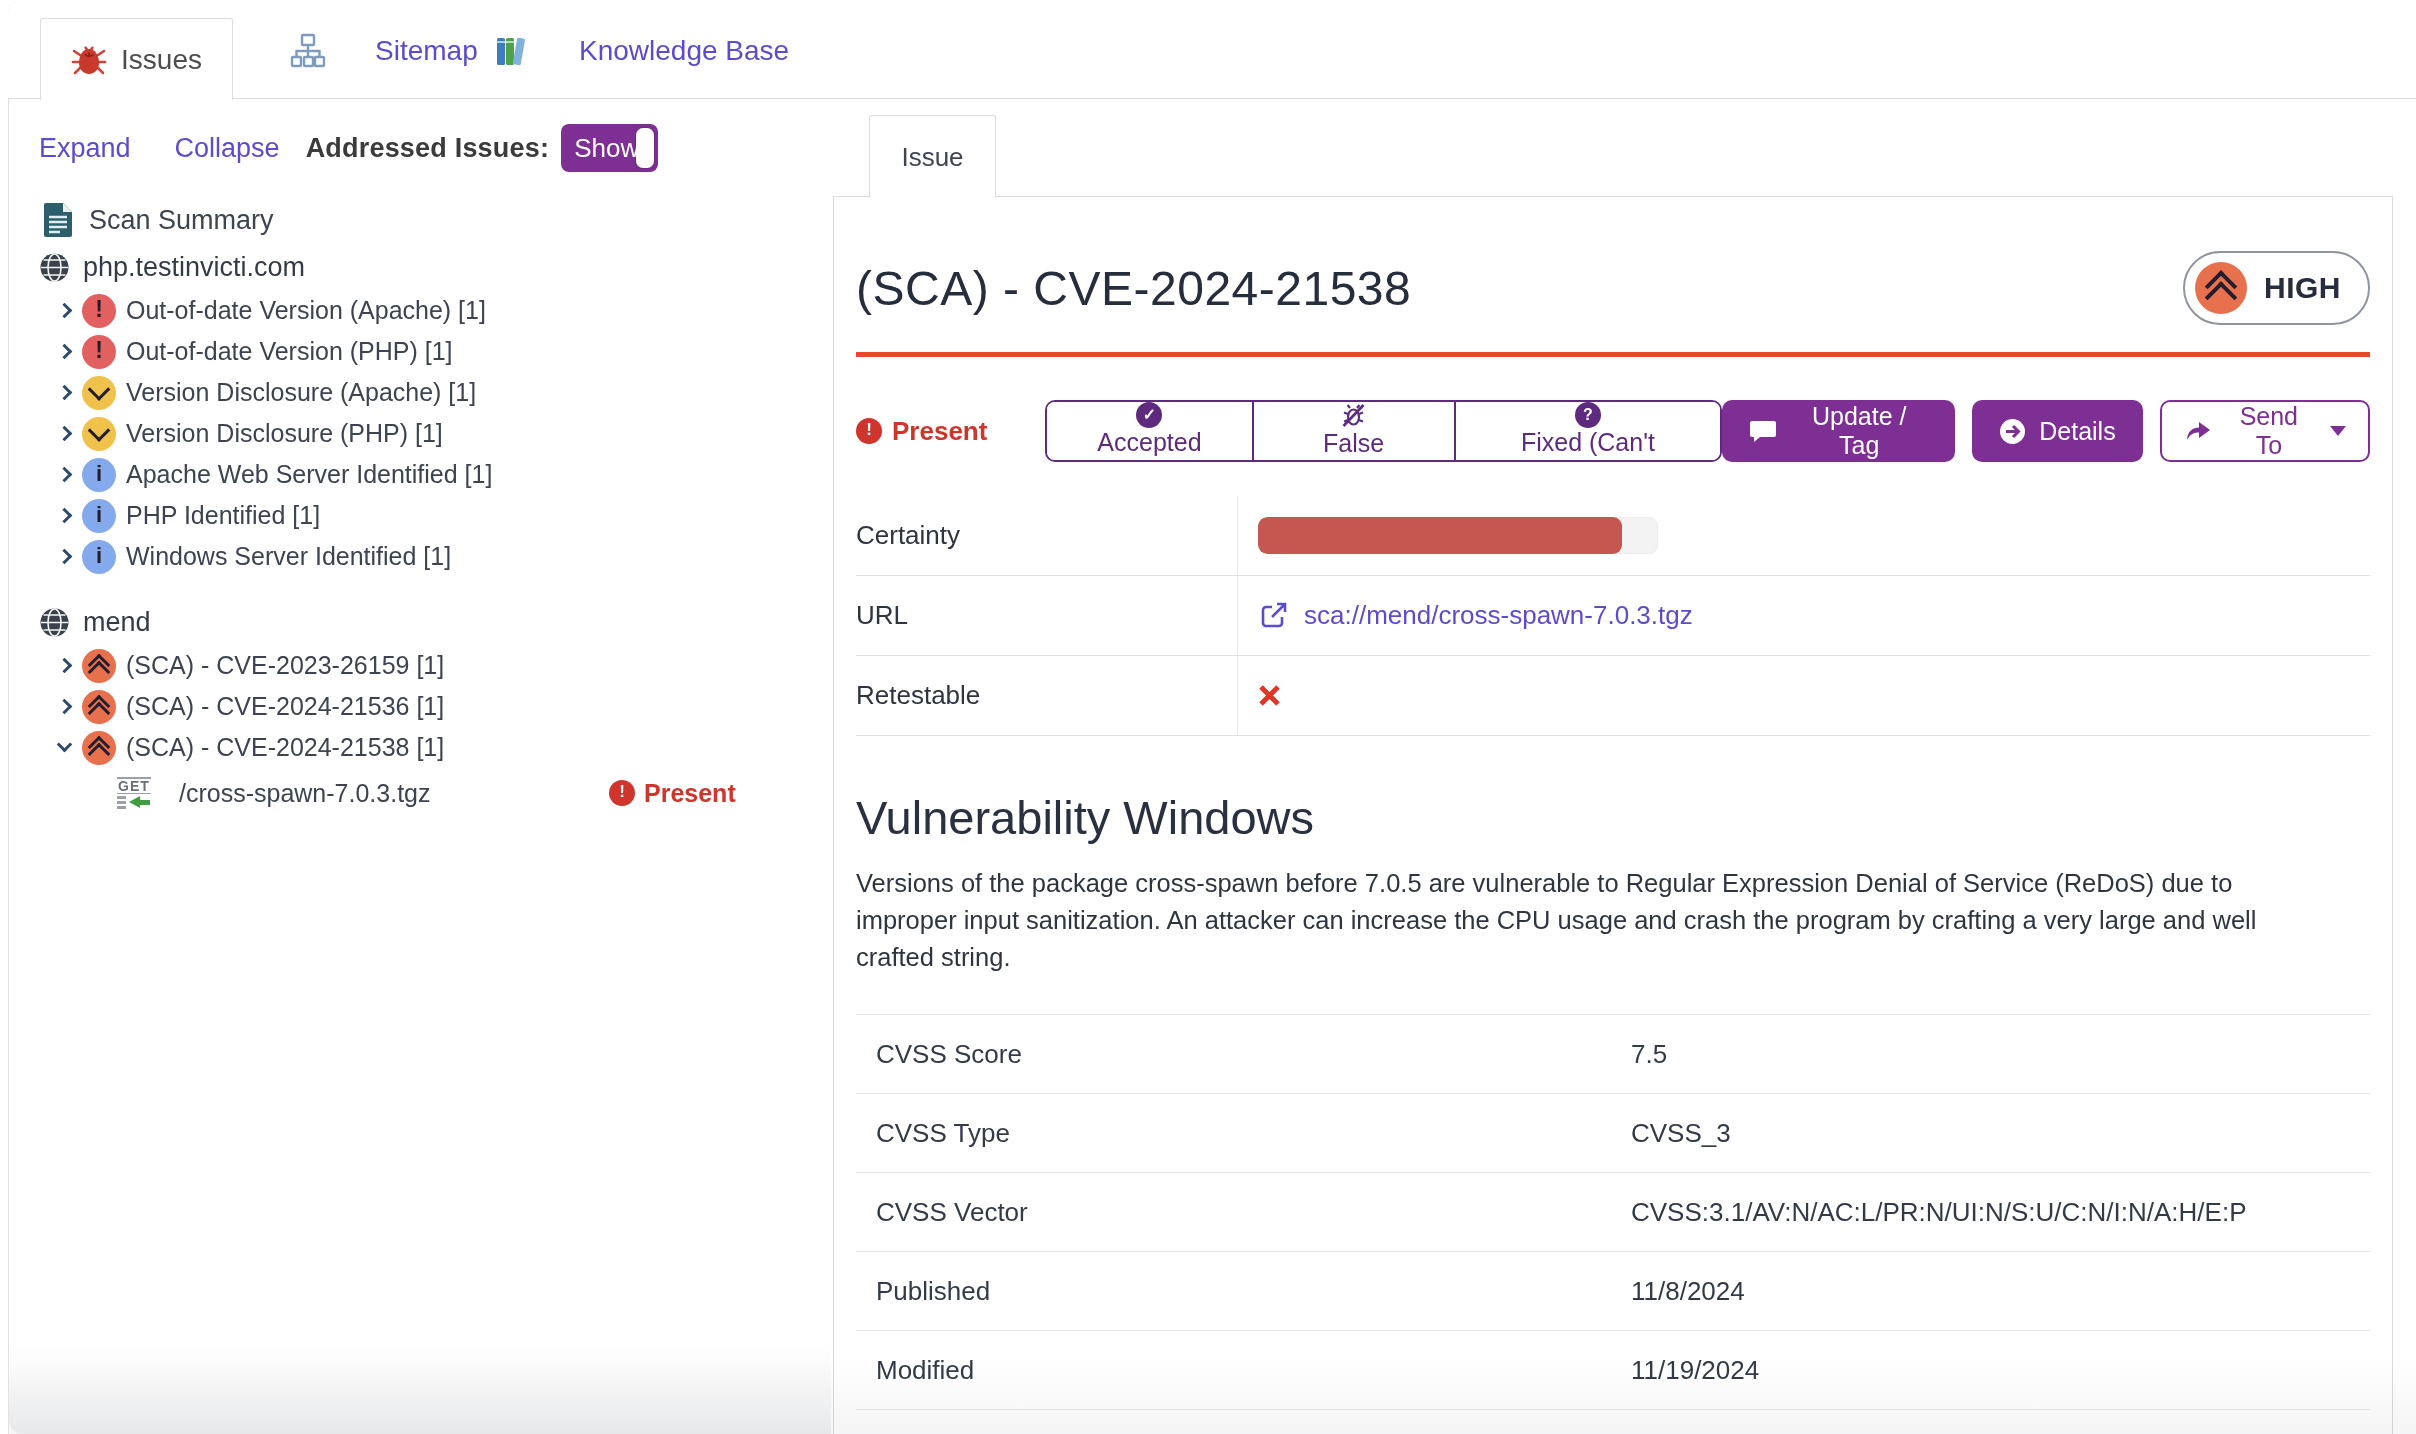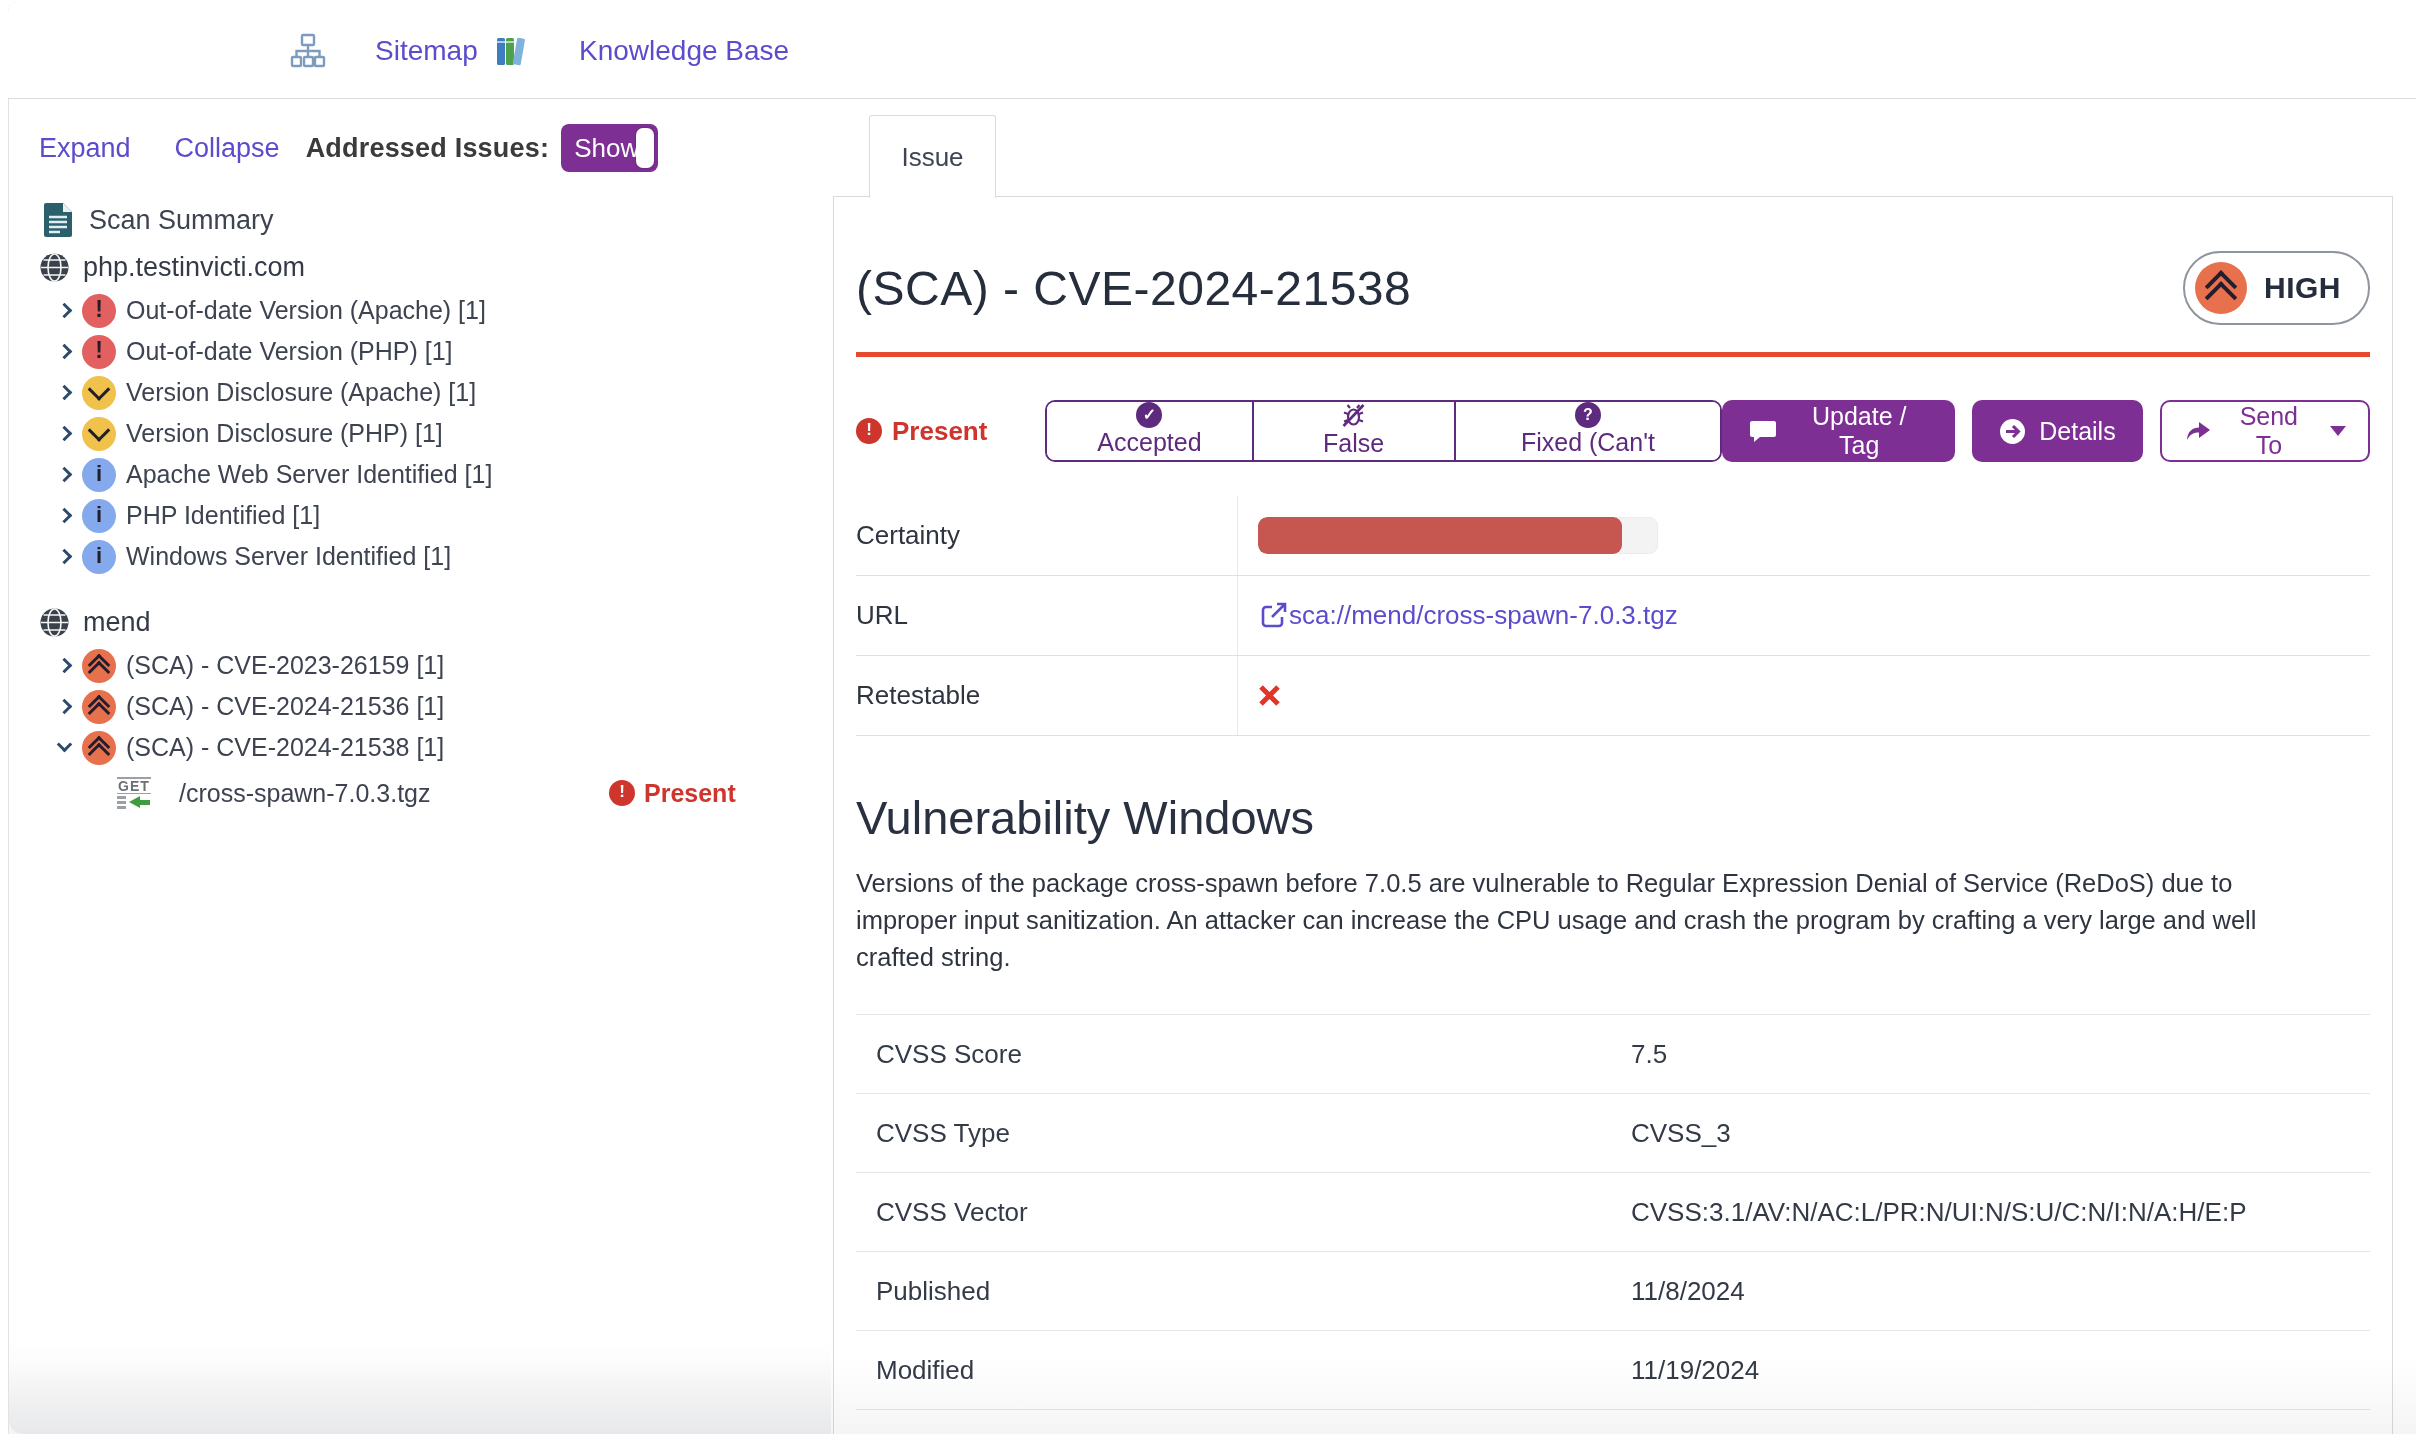--- a/index.html
+++ b/index.html
@@ -123,21 +123,21 @@
            border-top:10px solid #7d2f93; margin-left:4px; }
 
   
   .meta-table { margin-top:34px; }
   .m-row { display:grid; grid-template-columns:381px 1fr; height:80px; border-bottom:1px solid #dcdfe3; }
   .m-label { display:flex; align-items:center; font-size:26px; color:#2e3440; }
   .m-value { display:flex; align-items:center; border-left:1px solid #e8eaee; padding-left:20px; }
   .certainty-track { width:400px; height:37px; border-radius:9px; background:#f3f3f3;
                      box-shadow:inset 0 0 0 1px #ebebeb; overflow:hidden; }
   .certainty-fill { height:100%; border-radius:9px; background:#c65750; }
-  .url-link { display:flex; align-items:center; gap:0; color:#5a4ccd; font-size:26px; text-decoration:none; cursor:pointer; }
+  .url-link { display:flex; align-items:center; gap:15px; color:#5a4ccd; font-size:26px; text-decoration:none; cursor:pointer; }
 
   
   .vuln-heading { margin-top:54px; font-size:47px; font-weight:400; color:#293040; }
   .vuln-desc { margin-top:20px; font-size:25.5px; line-height:37px; color:#2e3541; padding-right:36px; }
 
   .details-table { margin-top:38px; border-top:1px solid #e3e7ea; }
   .d-row { display:grid; grid-template-columns:775px 1fr; height:79px; border-bottom:1px solid #e3e7ea; }
   .d-label { display:flex; align-items:center; padding-left:20px; font-size:26px; color:#343b48; }
   .d-value { display:flex; align-items:center; font-size:26px; color:#333a47; }
 
@@ -149,20 +149,38 @@
                 background:linear-gradient(180deg, rgba(60,66,80,0) 0%, rgba(60,66,80,0.07) 100%); }
 
   svg { display:block; flex:none; }
 </style>
 </head>
 <body>
 
 <div class="app-frame"></div>
 
 <header class="tab-strip">
+  <div class="tab-active">
+    <span>
+      <svg width="36" height="34" viewBox="0 0 36 34">
+        <g stroke="#cf4437" stroke-width="2.6" stroke-linecap="round" fill="none">
+          <path d="M9 12 L3 8"></path>
+            <path d="M8 19 L2 19"></path>
+            <path d="M9 25 L4 30"></path>
+          <path d="M27 12 L33 8"></path>
+            <path d="M28 19 L34 19"></path>
+            <path d="M27 25 L32 30"></path>
+        </g>
+        <path d="M18 6 C24 6 28 12 28 20 C28 27 23 31 18 31 C13 31 8 27 8 20 C8 12 12 6 18 6 Z" fill="#c93a2e"></path>
+        <path d="M14 4 L17 8 M22 4 L19 8" stroke="#c93a2e" stroke-width="2.4" fill="none"></path>
+        <path d="M18 9 V14 M14 11 C15 14 21 14 22 11" stroke="#8f2018" stroke-width="1.6" fill="none"></path>
+      </svg>
+    </span>
+    <span class="lbl">Issues</span>
+  </div>
   <div class="tab-plain tab-sitemap">
     <span>
       <svg width="36" height="36" viewBox="0 0 36 36" fill="none" stroke="#7d9cbd" stroke-width="2.4">
         <rect x="12" y="2" width="12" height="10" rx="1"></rect>
         <rect x="2" y="24" width="9" height="9" rx="1"></rect>
         <rect x="14" y="24" width="9" height="9" rx="1"></rect>
         <rect x="25" y="24" width="9" height="9" rx="1"></rect>
         <path d="M18 12 V18 M6.5 24 V18 H29.5 V24 M18 18 V24"></path>
       </svg>
     </span>

